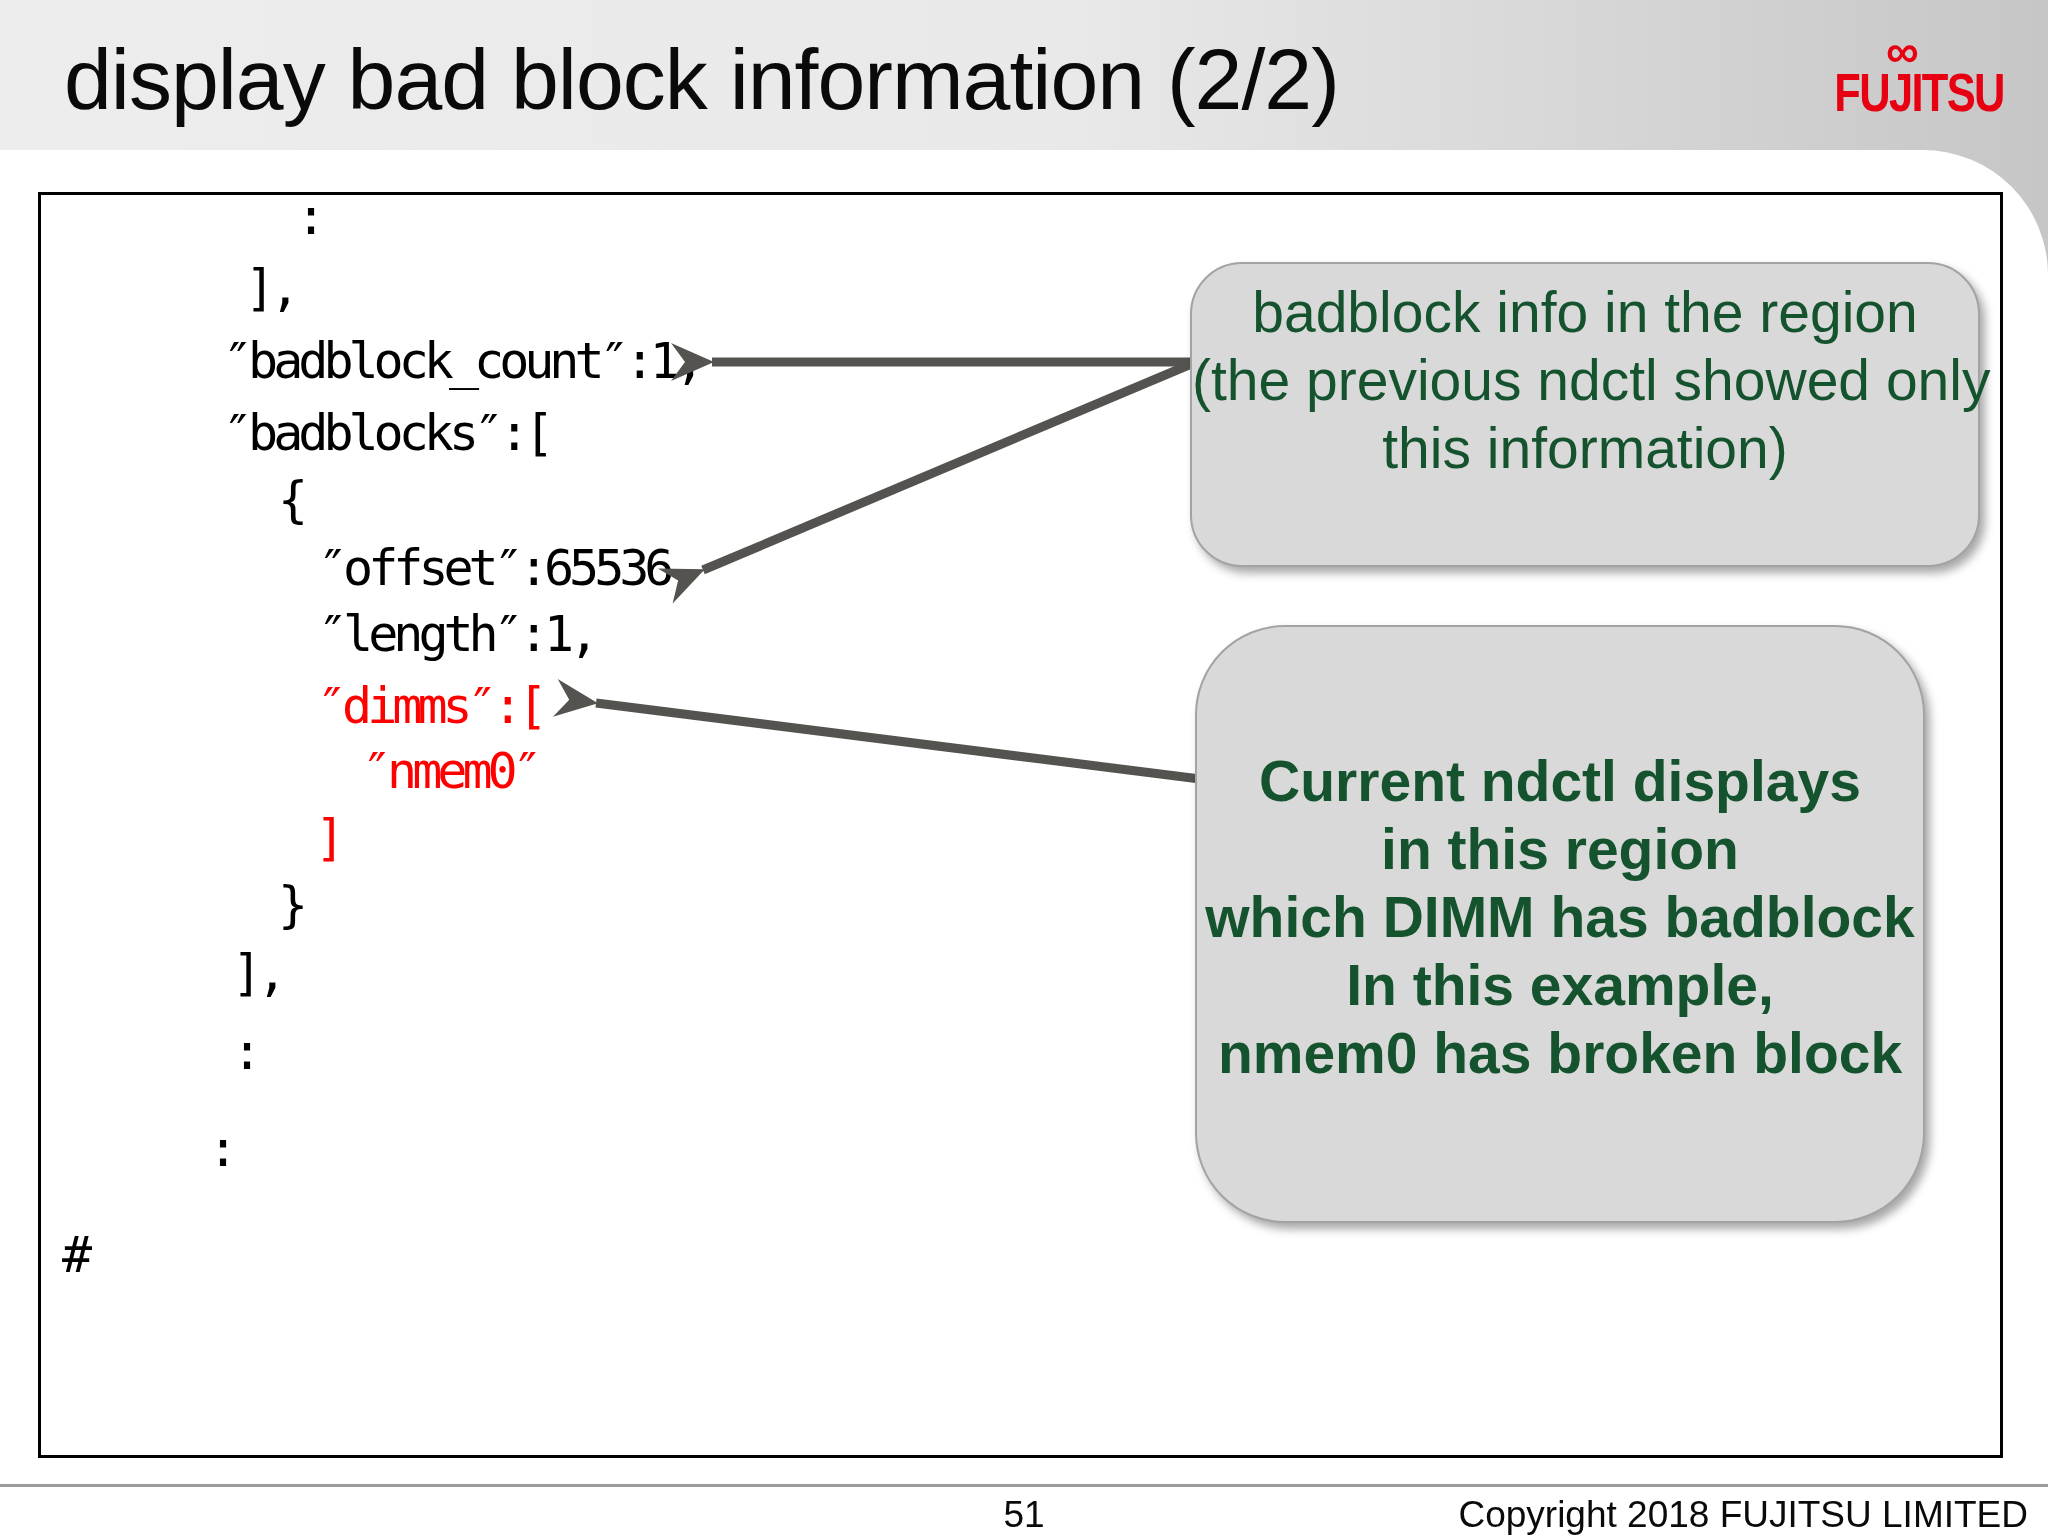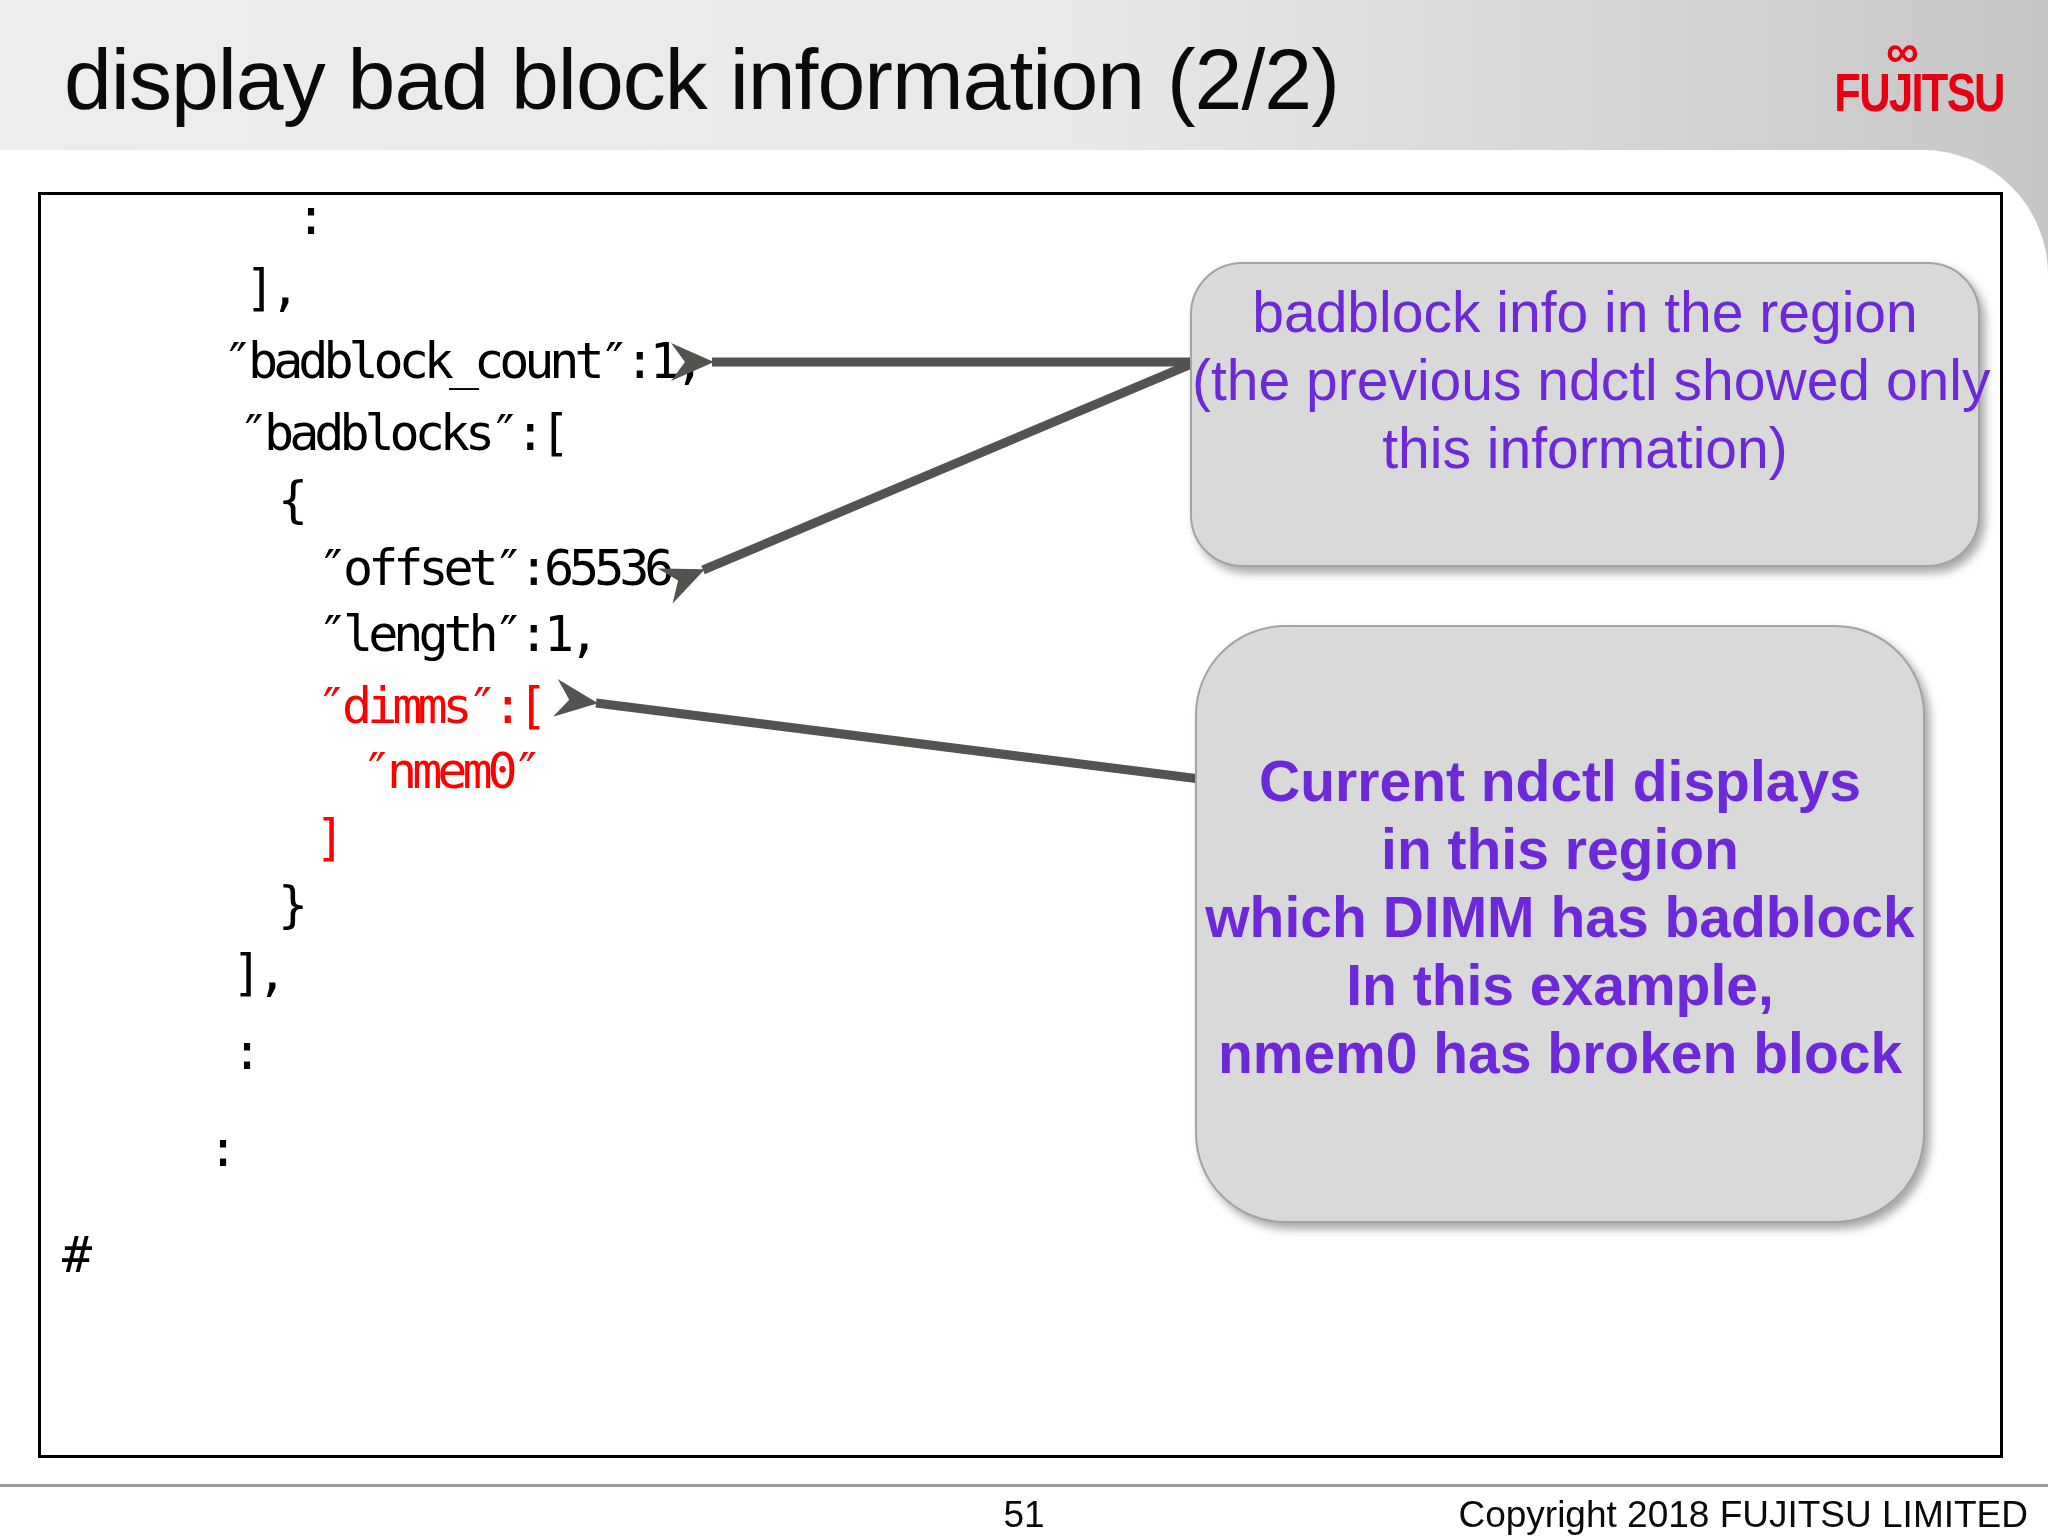--- a/index.html
+++ b/index.html
@@ -32,21 +32,21 @@
   }
   .code-line{
     position:absolute;font-family:"DejaVu Sans Mono",monospace;
     font-size:50px;line-height:1;letter-spacing:-5px;color:#000000;
     white-space:pre;
   }
   .code-line.red{color:#ff0000;}
   .callout{
     position:absolute;background:#d9d9d9;border:2px solid #a3a3a3;
     box-shadow:5px 6px 10px rgba(0,0,0,0.35);
-    box-sizing:border-box;text-align:center;color:#6d28d9;
+    box-sizing:border-box;text-align:center;color:#14532d;
   }
   .callout .co-line{font-size:57px;line-height:68px;white-space:nowrap;}
   .callout-1{left:1190px;top:262px;width:790px;height:305px;border-radius:52px;padding-top:14px;}
   .callout-2{left:1195px;top:625px;width:730px;height:598px;border-radius:90px;padding-top:120px;font-weight:bold;}
   .arrows{position:absolute;left:0;top:0;width:2048px;height:1536px;pointer-events:none;}
   .footer-line{position:absolute;left:0;top:1484px;width:2048px;height:3px;background:#9b9b9b;}
   .footer-page{
     position:absolute;left:0;top:1494px;width:2048px;text-align:center;
     font-size:37px;color:#0a0a0a;
   }
@@ -66,21 +66,21 @@
     <span class="logo-text">FUJITSU</span>
   </div>
 
   <div class="content-panel"></div>
 
   <div class="code-box"></div>
 
   <div class="code-line" style="left:296px;top:192px">:</div>
   <div class="code-line" style="left:245px;top:263px">],</div>
   <div class="code-line" style="left:223px;top:336px">″badblock_count″:1,</div>
-  <div class="code-line" style="left:239px;top:408px">″badblocks″:[</div>
+  <div class="code-line" style="left:223px;top:408px">″badblocks″:[</div>
   <div class="code-line" style="left:278px;top:475px">{</div>
   <div class="code-line" style="left:318px;top:543px">″offset″:65536,</div>
   <div class="code-line" style="left:318px;top:609px">″length″:1,</div>
   <div class="code-line red" style="left:317px;top:681px">″dimms″:[</div>
   <div class="code-line red" style="left:362px;top:746px">″nmem0″</div>
   <div class="code-line red" style="left:315px;top:813px">]</div>
   <div class="code-line" style="left:278px;top:880px">}</div>
   <div class="code-line" style="left:232px;top:948px">],</div>
   <div class="code-line" style="left:232px;top:1027px">:</div>
   <div class="code-line" style="left:208px;top:1124px">:</div>

